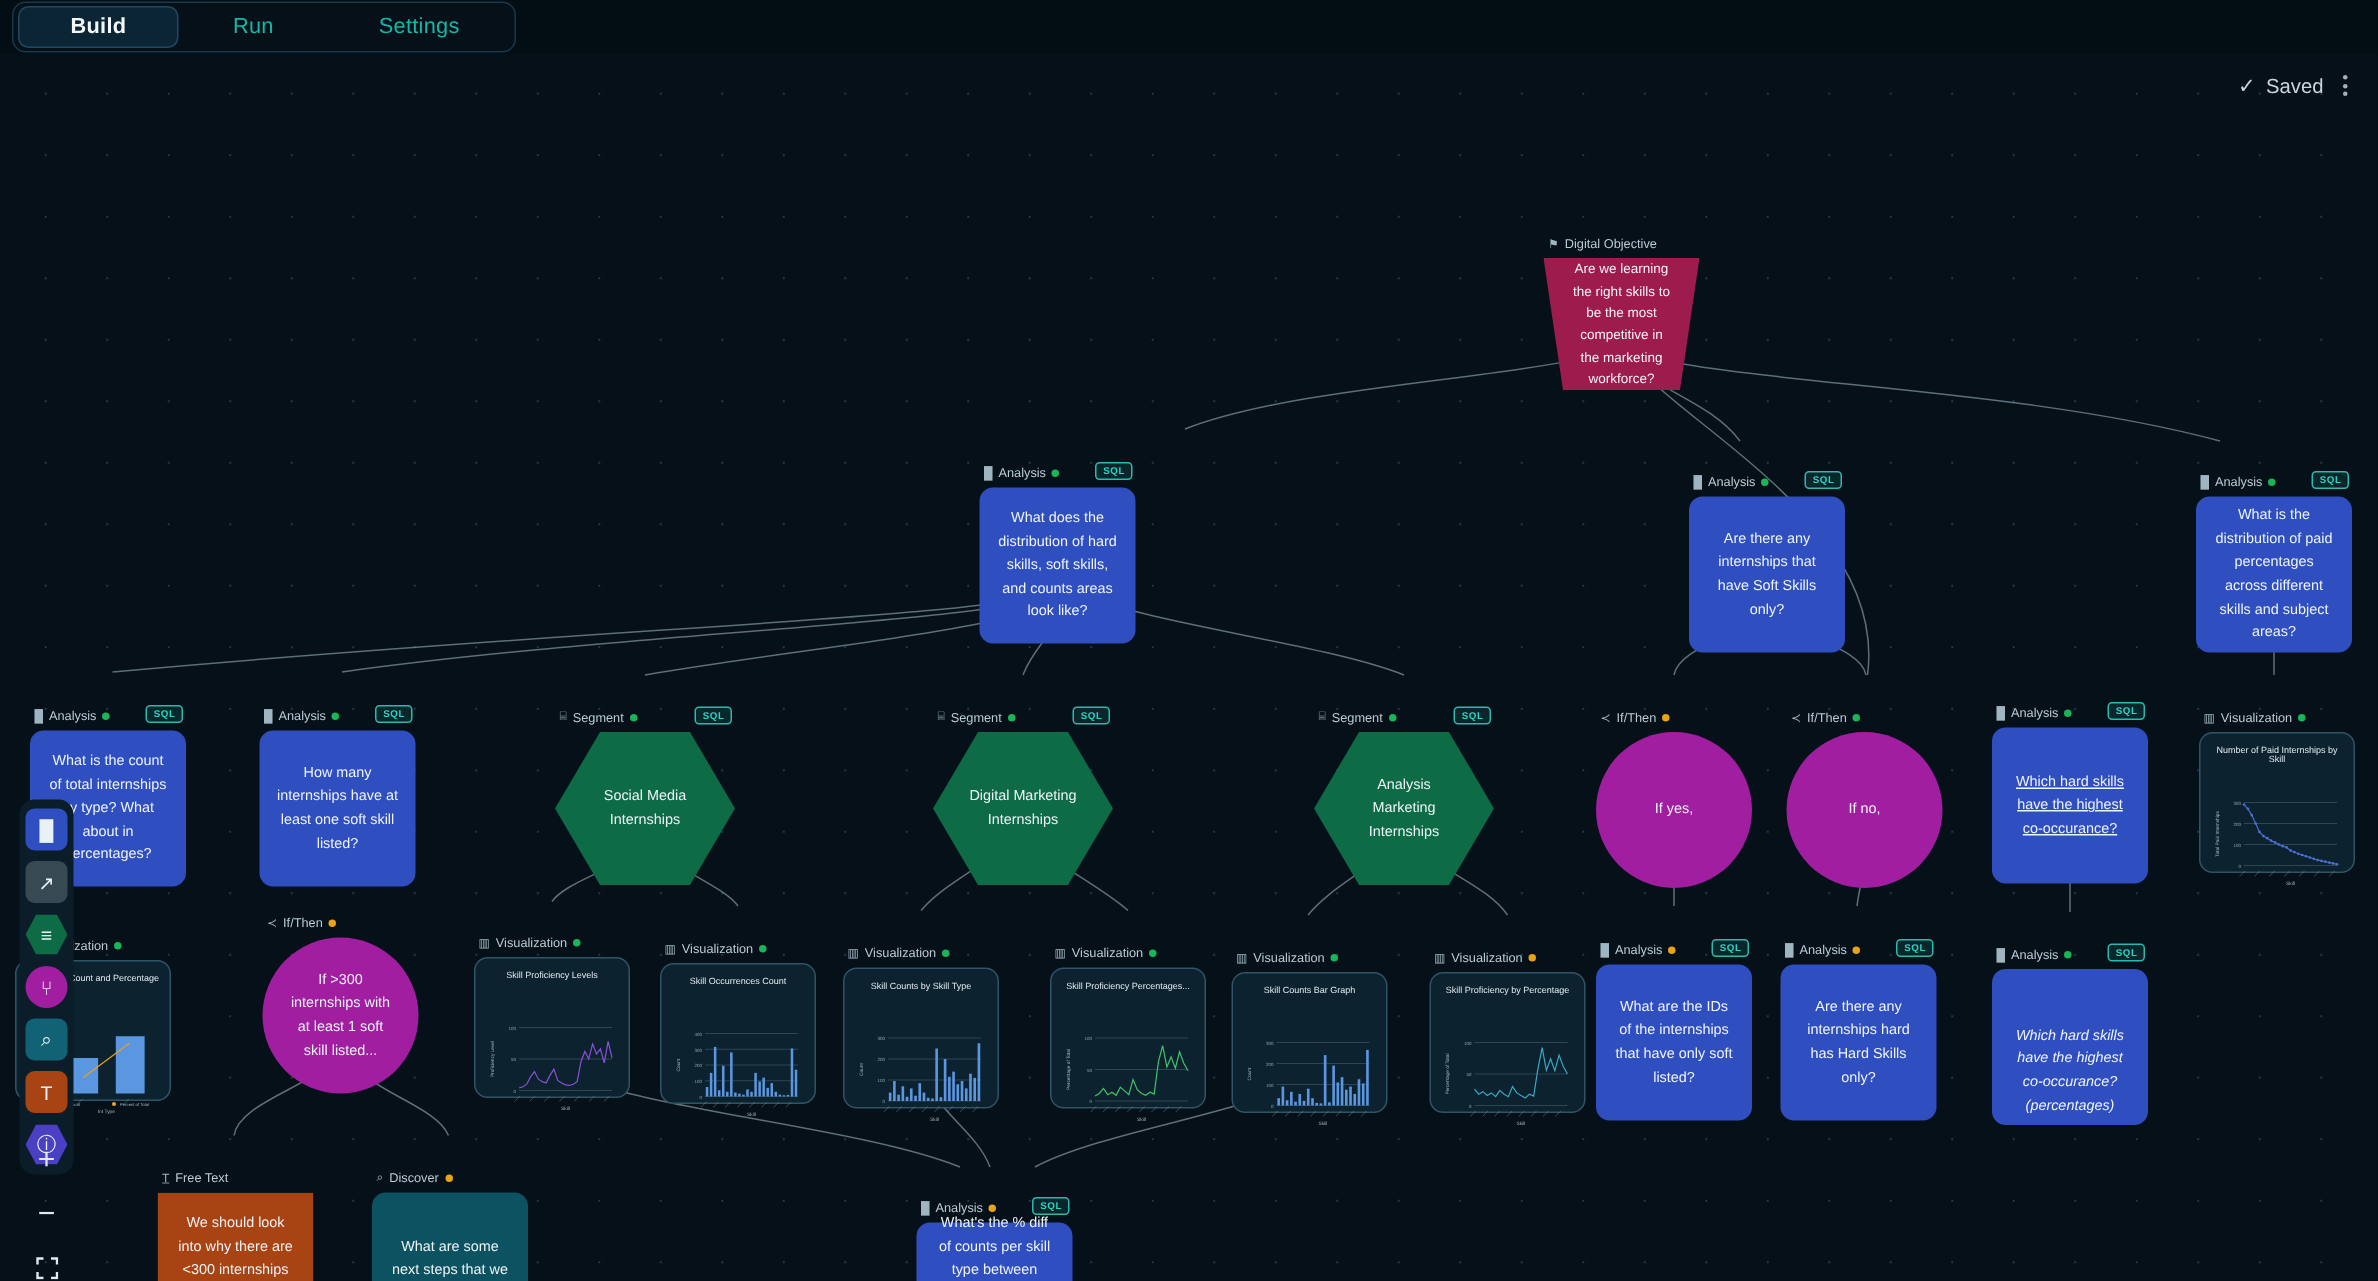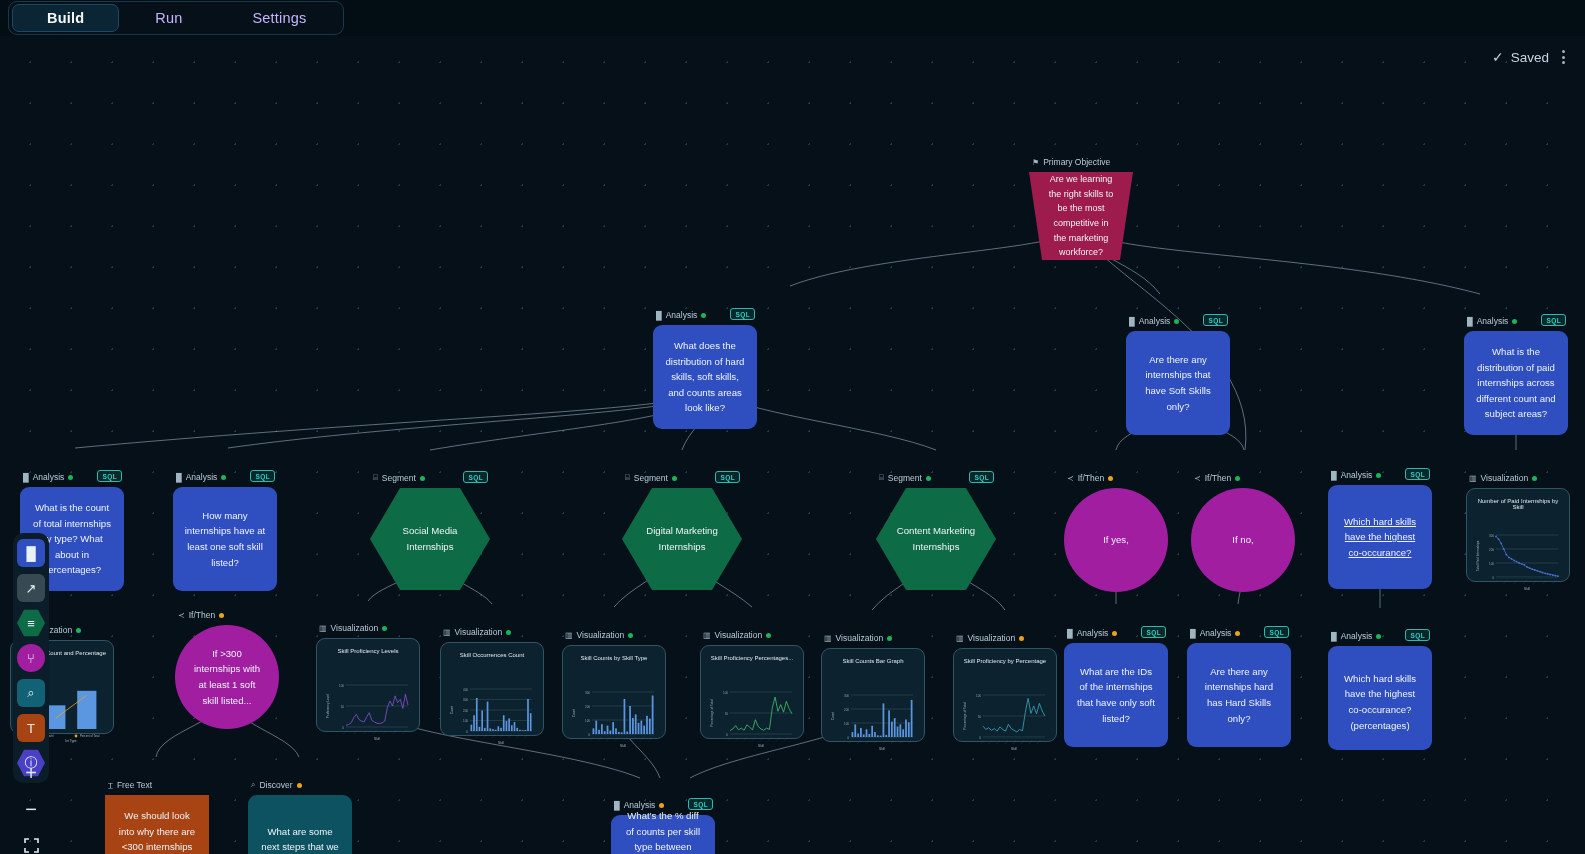--- a/index.html
+++ b/index.html
@@ -37,21 +37,21 @@
     border: 1px solid #17394c;
     border-radius: 9px;
     background: #061019;
     padding: 3px;
     gap: 2px;
   }
   .tab {
     height: 28px; line-height: 28px;
     padding: 0 34px;
     font-size: 14.5px;
-    color: #c4b5fd;
+    color: #14b8a6;
     border-radius: 7px;
     cursor: pointer;
     text-align: center;
     letter-spacing: .2px;
   }
   .tab.active {
     background: #0c2534;
     color: #f2f7fa;
     font-weight: bold;
     border: 1px solid #1d4a62;
@@ -180,21 +180,21 @@
         <path d="M368,665 C368,700 560,710 640,742"></path>
         <path d="M614,668 C614,700 650,715 660,742"></path>
         <path d="M872,675 C872,700 740,715 690,742"></path>
         <path d="M1380,517 C1380,545 1380,552 1380,572"></path>
         <path d="M1516,363 C1516,385 1516,395 1516,414"></path>
       </svg>
     <div id="node-layer">
         <div class="node" style="left: 1029px; top: 136px; width: 104px; height: 88px;">
           <div class="nlabel">
             <span class="gi">⚑</span>
-            <span>Primary Objective</span>
+            <span>Digital Objective</span>
           </div>
           <div style="width: 100%; height: 100%;">
             <svg width="104" height="88" style="position:absolute;left:0;top:0">
       <polygon points="0,0 104,0 91,88 13,88" fill="#9d1c4d"></polygon>
             </svg>
           </div>
           <div class="body-text" style="position: absolute; left: 0px; top: 0px; padding: 8px 18px; font-size: 9px;">Are we learning the right skills to be the most competitive in the marketing workforce?</div>
         </div>
         <div class="node" style="left: 653px; top: 289px; width: 104px; height: 104px;">
           <div class="nlabel">
@@ -217,21 +217,21 @@
           <div class="body-text" style="position: absolute; left: 0px; top: 0px;">Are there any internships that have Soft Skills only?</div>
         </div>
         <div class="node" style="left: 1464px; top: 295px; width: 104px; height: 104px;">
           <div class="nlabel">
             <span class="gi">█</span>
             <span>Analysis</span>
             <span class="dot" style="background: rgb(25, 181, 88);"></span>
           </div>
           <div class="badge" style="right: 2px;">SQL</div>
           <div class="analysis" style="width: 100%; height: 100%;"></div>
-          <div class="body-text" style="position: absolute; left: 0px; top: 0px;">What is the distribution of paid internships across different count and subject areas?</div>
+          <div class="body-text" style="position: absolute; left: 0px; top: 0px;">What is the distribution of paid percentages across different skills and subject areas?</div>
         </div>
         <div class="node" style="left: 20px; top: 451px; width: 104px; height: 104px;">
           <div class="nlabel">
             <span class="gi">█</span>
             <span>Analysis</span>
             <span class="dot" style="background: rgb(25, 181, 88);"></span>
           </div>
           <div class="badge" style="right: 2px;">SQL</div>
           <div class="analysis" style="width: 100%; height: 100%;"></div>
           <div class="body-text" style="position: absolute; left: 0px; top: 0px;">What is the count of total internships by type? What about in percentages?</div>
@@ -267,21 +267,21 @@
           <div class="body-text" style="position: absolute; left: 0px; top: 0px; padding: 8px 20px;">Digital Marketing Internships</div>
         </div>
         <div class="node" style="left: 876px; top: 452px; width: 120px; height: 102px;">
           <div class="nlabel">
             <span class="gi">⌸</span>
             <span>Segment</span>
             <span class="dot" style="background: rgb(25, 181, 88);"></span>
           </div>
           <div class="badge" style="right: 2px;">SQL</div>
           <div class="segment" style="width: 100%; height: 100%;"></div>
-          <div class="body-text" style="position: absolute; left: 0px; top: 0px; padding: 8px 20px;">Content Marketing Internships</div>
+          <div class="body-text" style="position: absolute; left: 0px; top: 0px; padding: 8px 20px;">Analysis Marketing Internships</div>
         </div>
         <div class="node" style="left: 1064px; top: 452px; width: 104px; height: 104px;">
           <div class="nlabel">
             <span class="gi">≺</span>
             <span>If/Then</span>
             <span class="dot" style="background: rgb(232, 163, 23);"></span>
           </div>
           <div class="ifthen" style="width: 100%; height: 100%;"></div>
           <div class="body-text" style="position: absolute; left: 0px; top: 0px; padding: 8px 16px;">If yes,</div>
         </div>
@@ -334,21 +334,21 @@
           <div class="body-text" style="position: absolute; left: 0px; top: 0px;">Are there any internships hard has Hard Skills only?</div>
         </div>
         <div class="node" style="left: 1328px; top: 610px; width: 104px; height: 104px;">
           <div class="nlabel">
             <span class="gi">█</span>
             <span>Analysis</span>
             <span class="dot" style="background: rgb(25, 181, 88);"></span>
           </div>
           <div class="badge" style="right: 2px;">SQL</div>
           <div class="analysis" style="width: 100%; height: 100%;"></div>
-          <div class="body-text" style="position: absolute; left: 0px; top: 4px;">Which hard skills have the highest co-occurance? (percentages)</div>
+          <div class="body-text" style="position: absolute; left: 0px; top: 16px; font-style: italic;">Which hard skills have the highest co-occurance? (percentages)</div>
         </div>
         <div class="node" style="left: 105px; top: 759px; width: 104px; height: 104px;">
           <div class="nlabel">
             <span class="gi">T̲</span>
             <span>Free Text</span>
           </div>
           <div class="freetext" style="width: 100%; height: 100%;"></div>
           <div class="body-text" style="position: absolute; left: 0px; top: 0px;">We should look into why there are &lt;300 internships with at least 1 soft skill.</div>
         </div>
         <div class="node" style="left: 248px; top: 759px; width: 104px; height: 104px;">

